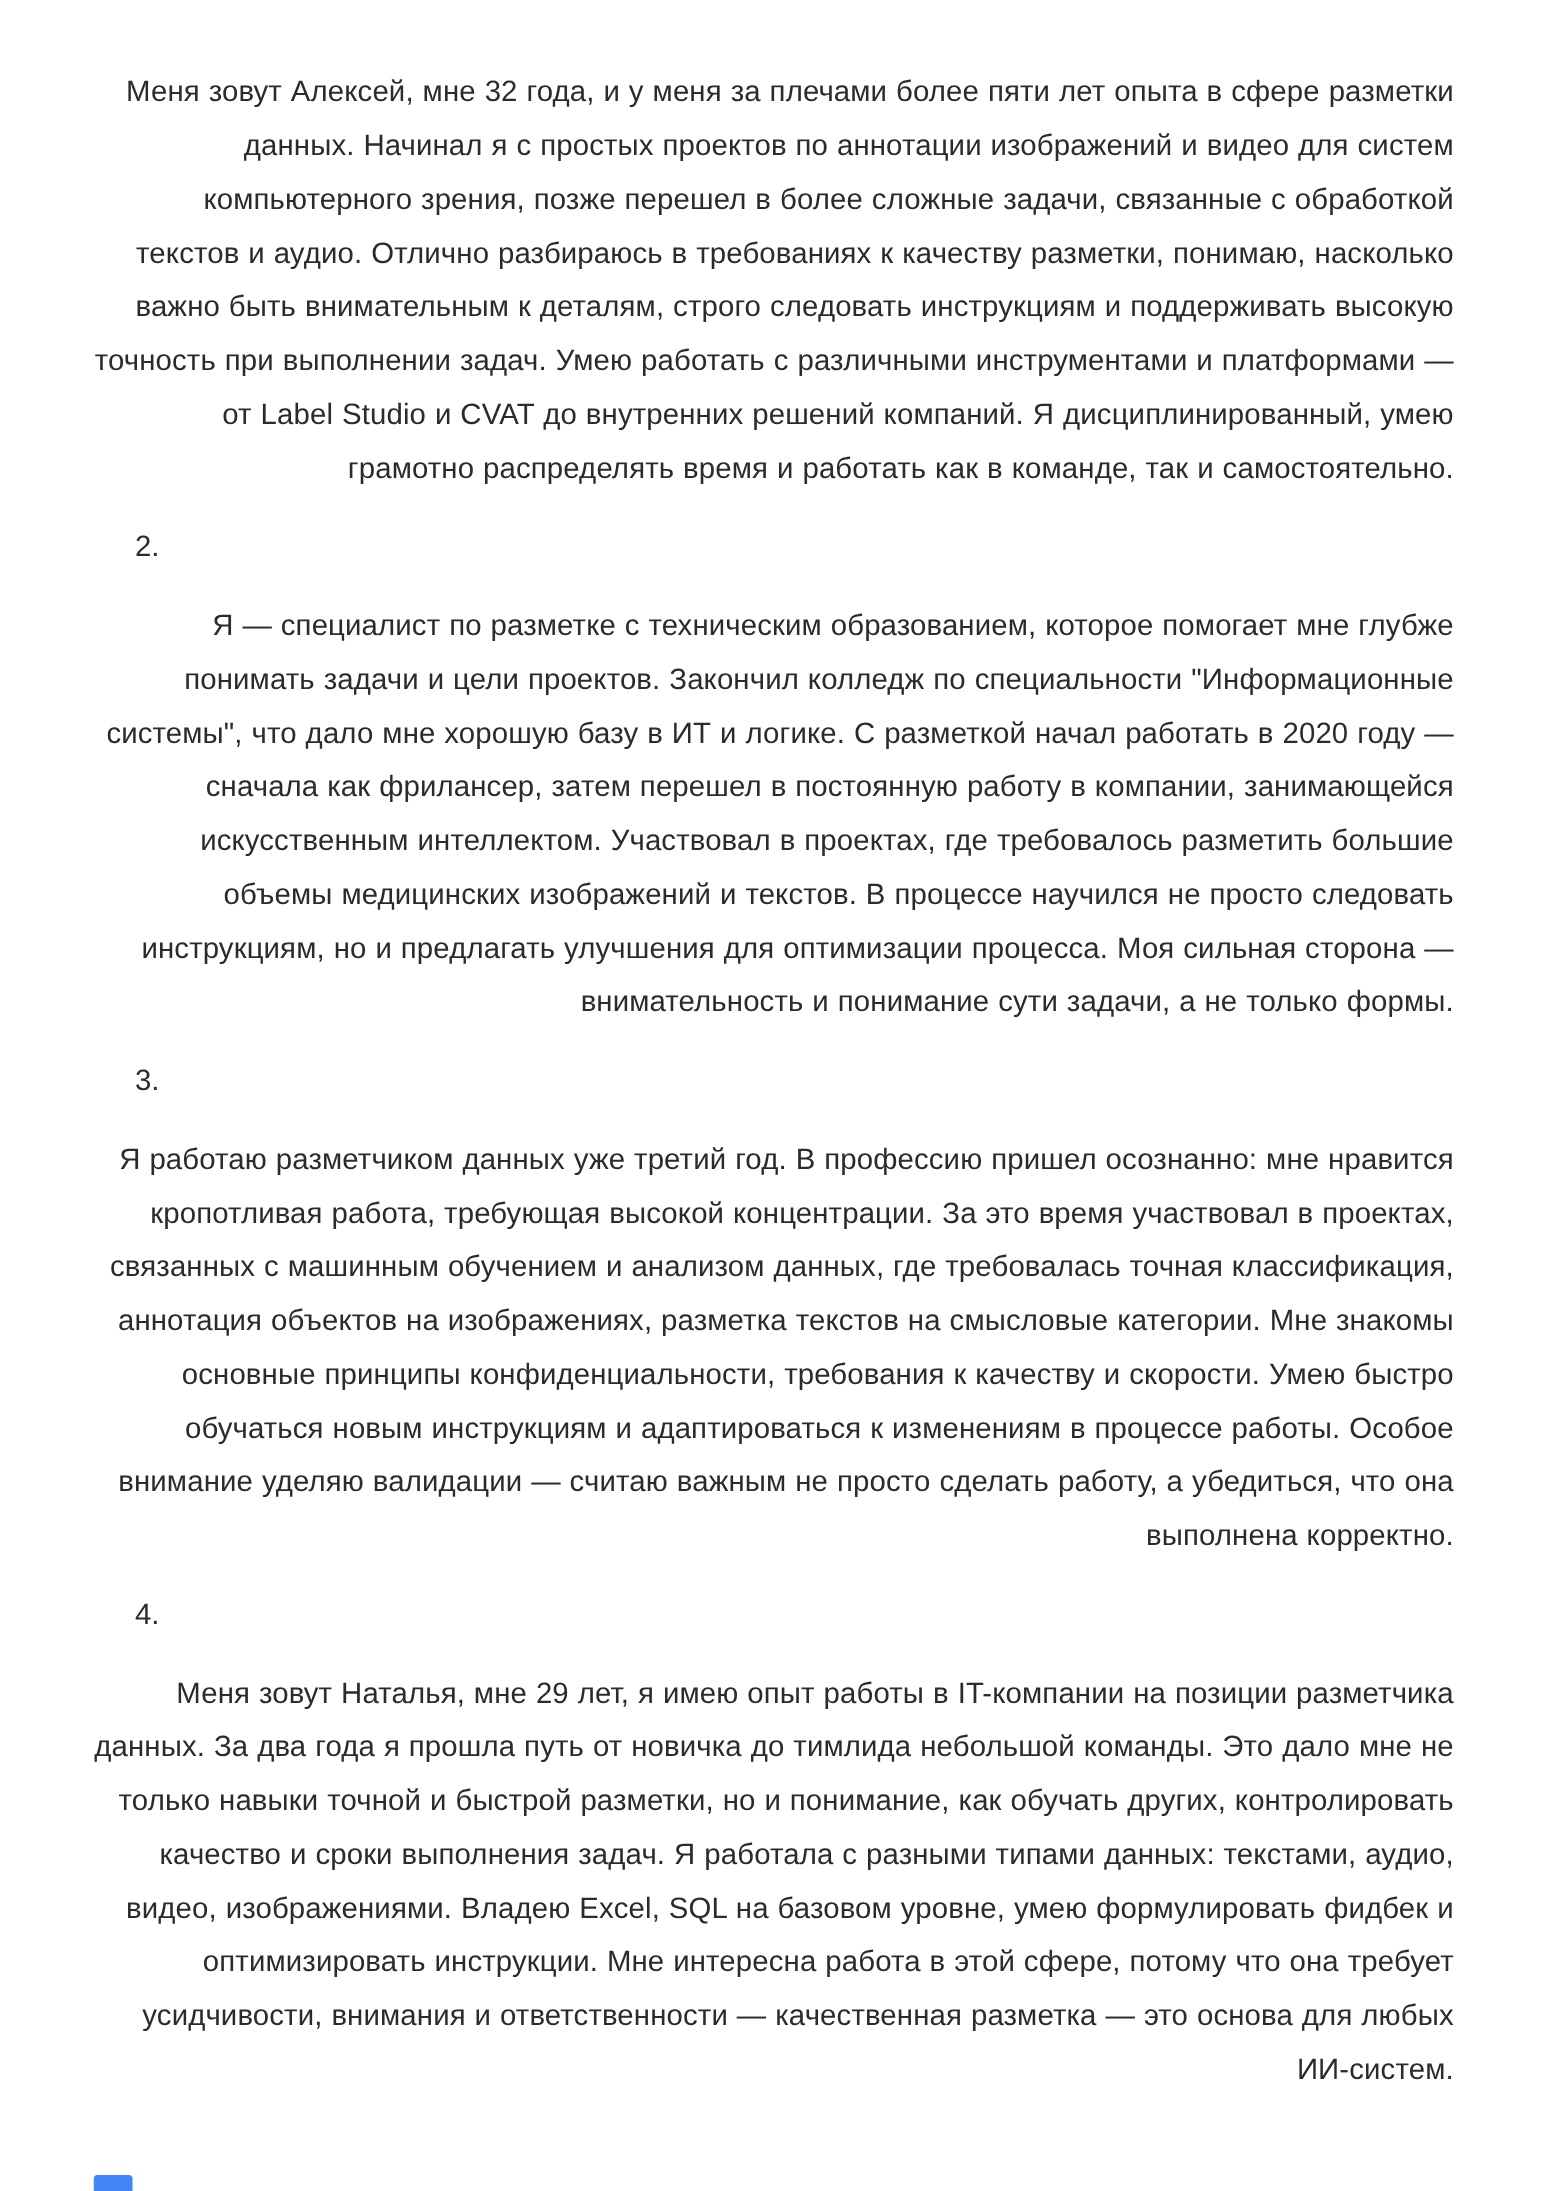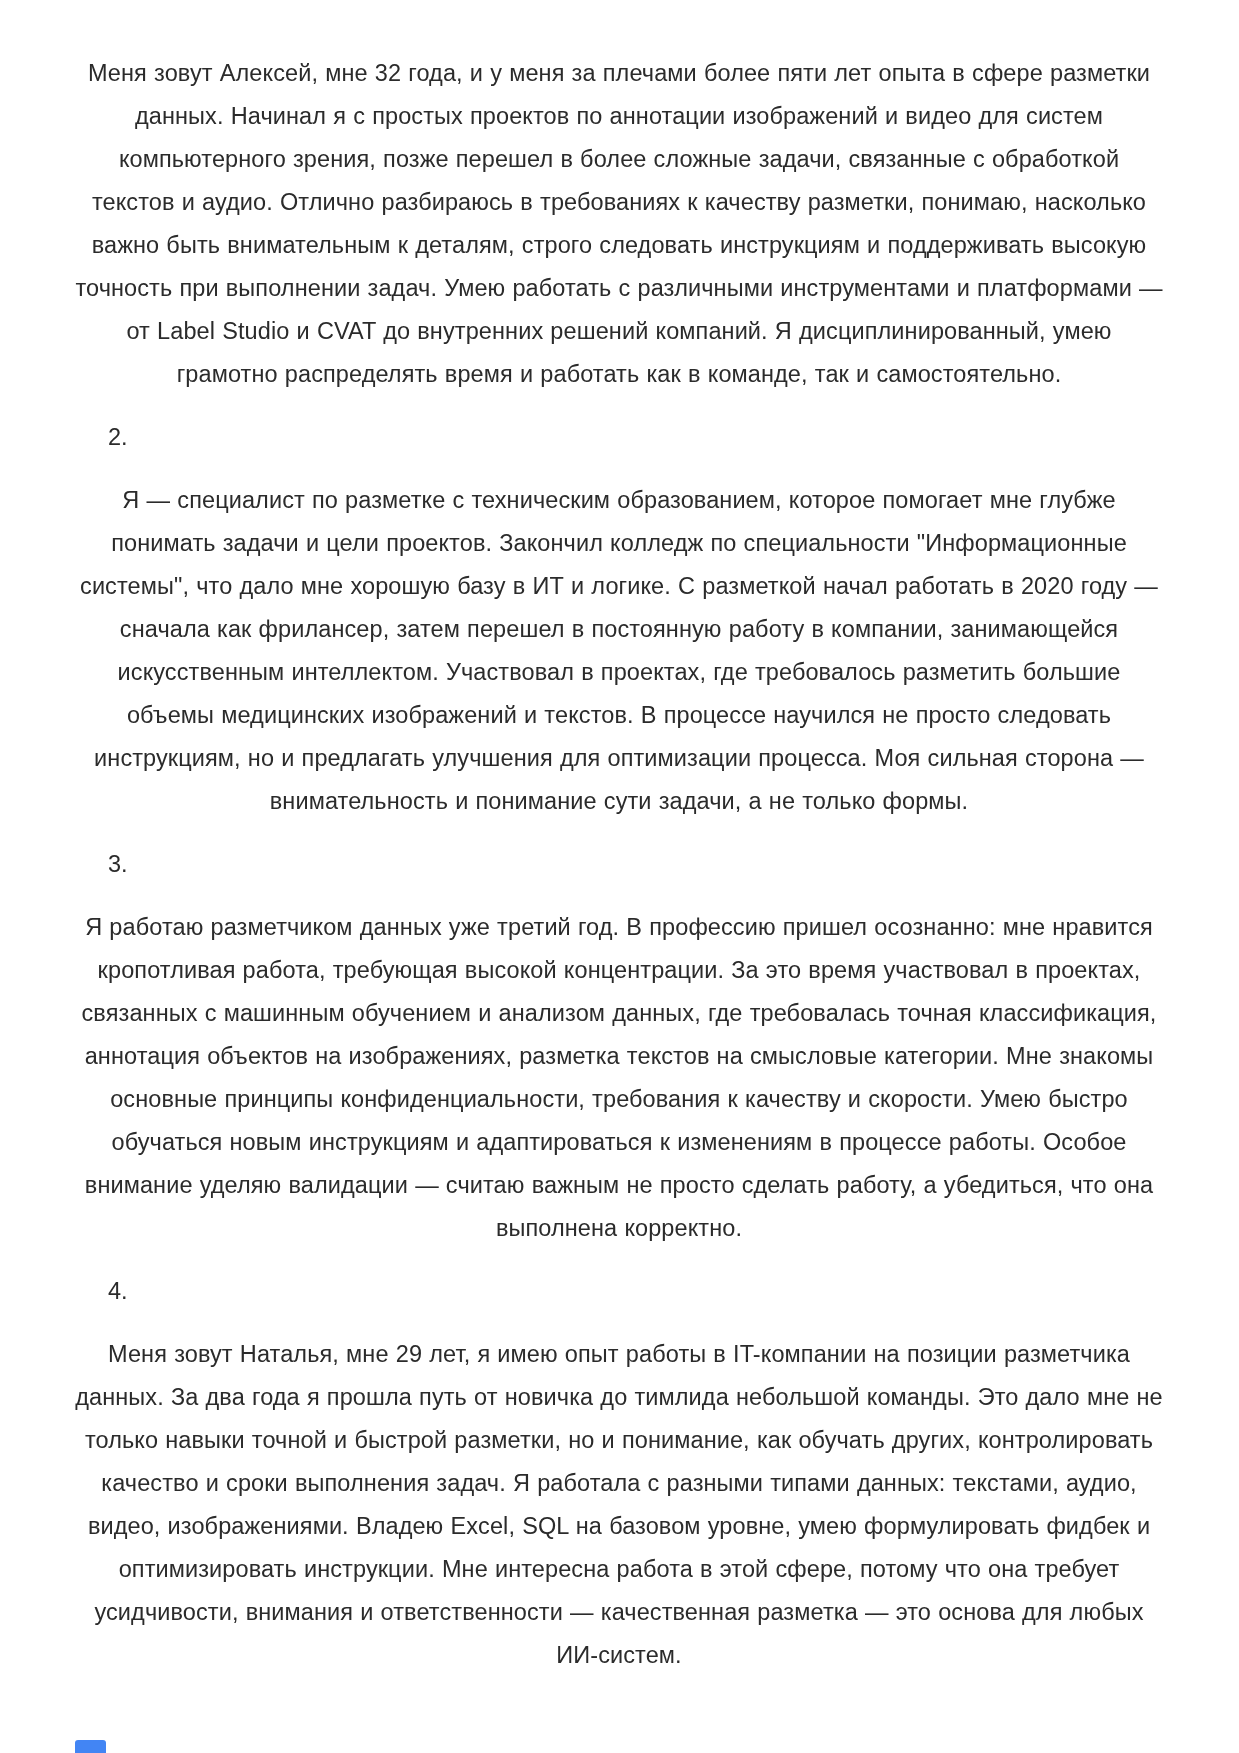--- a/index.html
+++ b/index.html
@@ -15,21 +15,21 @@
     font-family: "Liberation Sans", "DejaVu Sans", sans-serif;
     color: #2b2b2b;
   }
   .doc-content {
     padding: 52px 76px 0 75px;
   }
   .paragraph {
     font-size: 23.5px;
     line-height: 43px;
     margin: 0 0 20px 0;
-    text-align: center;
+    text-align: right;
     letter-spacing: 0.1px;
     word-spacing: 0.5px;
   }
   .list-number {
     font-size: 23.5px;
     line-height: 43px;
     margin: 0 0 20px 0;
     padding-left: 33px;
   }
   .bottom-artifact {

